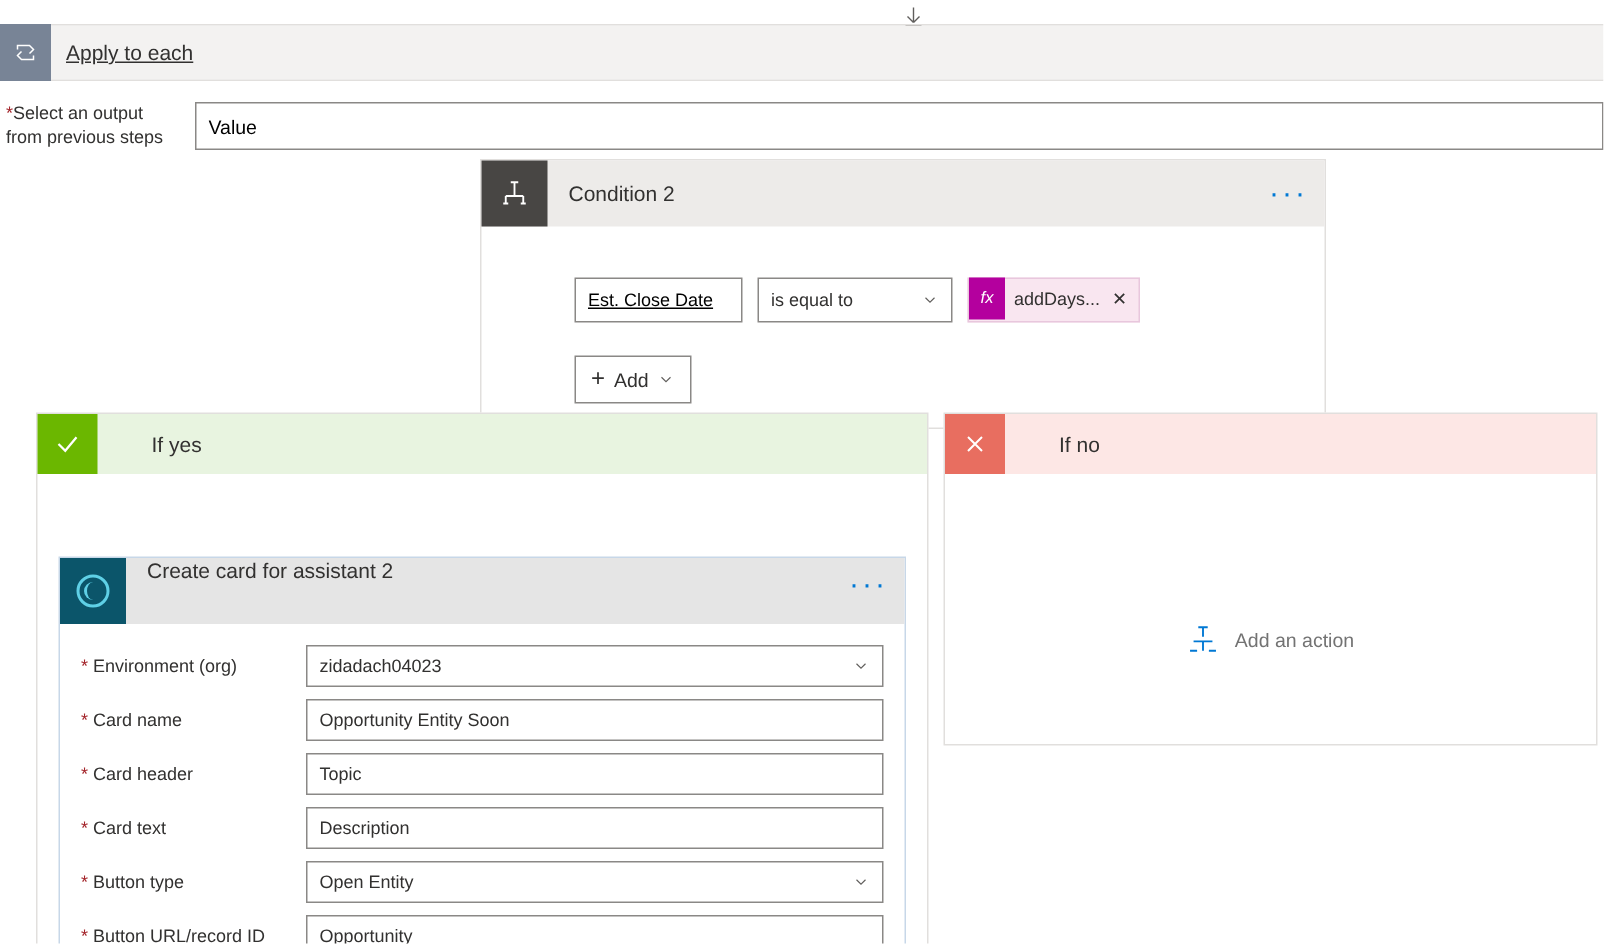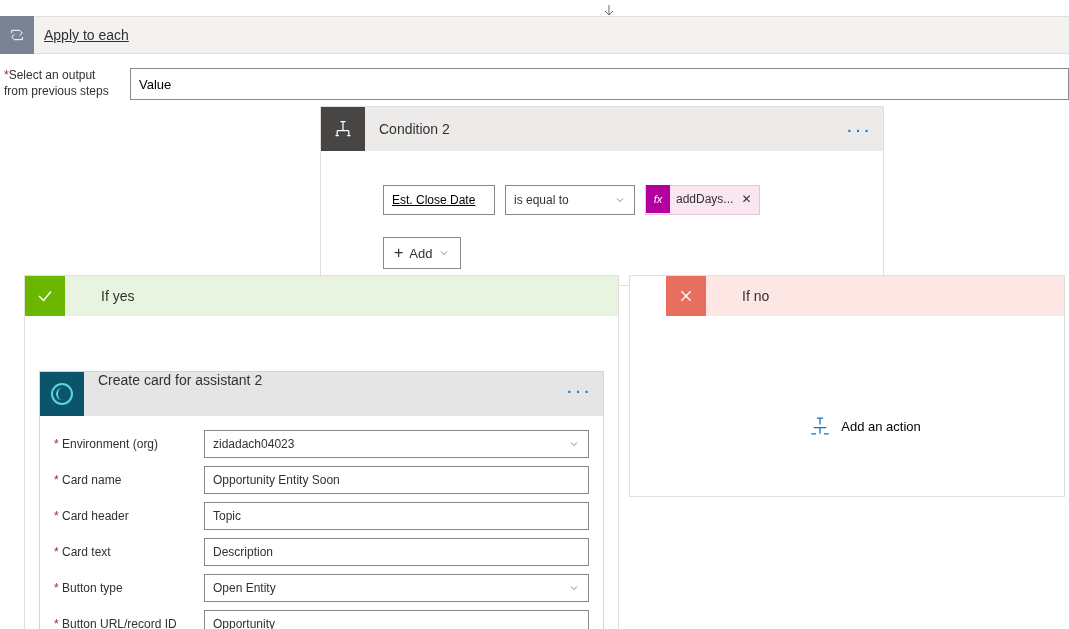--- a/index.html
+++ b/index.html
@@ -63,21 +63,20 @@
 .plus { font-size:16px; line-height:1; }
 
 
 .branch-yes {
   position:absolute; left:24px; top:275px; width:595px; border:1px solid #e1dfdd; background:#fff;
   padding-bottom:12px;
 }
 .branch-no {
   position:absolute; left:629px; top:275px; width:436px; border:1px solid #e1dfdd; background:#fff;
   padding-bottom:60px;
-  padding-left:36px;
 }
 .branch-header { height:40px; display:flex; align-items:center;gap:22px; }
 .yes-icon { width:40px; height:40px; background:#6bb700; display:flex; align-items:center; justify-content:center; }
 .yes-icon svg { width:18px; height:18px; stroke:#fff; fill:none; stroke-width:2; }
 .no-icon { width:40px; height:40px; background:#e86e60; display:flex; align-items:center; justify-content:center; }
 .no-icon svg { width:16px; height:16px; stroke:#fff; fill:none; stroke-width:2; }
 .branch-yes .branch-header { background:#e8f4e0; }
 .branch-no  .branch-header { background:#fde7e5; }
 .branch-title { margin-left:14px; font-size:14px; }
 
@@ -95,21 +94,21 @@
 .form-row { display:flex; align-items:center; margin-bottom:8px; }
 .form-label { width:150px; font-size:12px; color:#323130; }
 .form-label .req { color:#a4262c; }
 .form-input {
   flex:1; border:1px solid #8a8886; height:28px; padding:4px 8px; font-size:12px; background:#fff;
   display:flex; align-items:center; justify-content:space-between;
 }
 
 .add-action-row {
   display:flex; align-items:center; justify-content:center; gap:10px; margin-top:100px;
-  color:#000000; font-size:13px; cursor:pointer;
+  color:#737373; font-size:13px; cursor:pointer;
 }
 .add-action-row svg { width:22px; height:20px; stroke:#0078d4; fill:none; stroke-width:1.6; }
 
 .chevron-down-svg { width:12px; height:12px; }
 .chevron-down-svg path { stroke:#605e5c; stroke-width:1.5; fill:none; }
 </style>
 </head>
 <body>
 
 <div class="top-connector">

